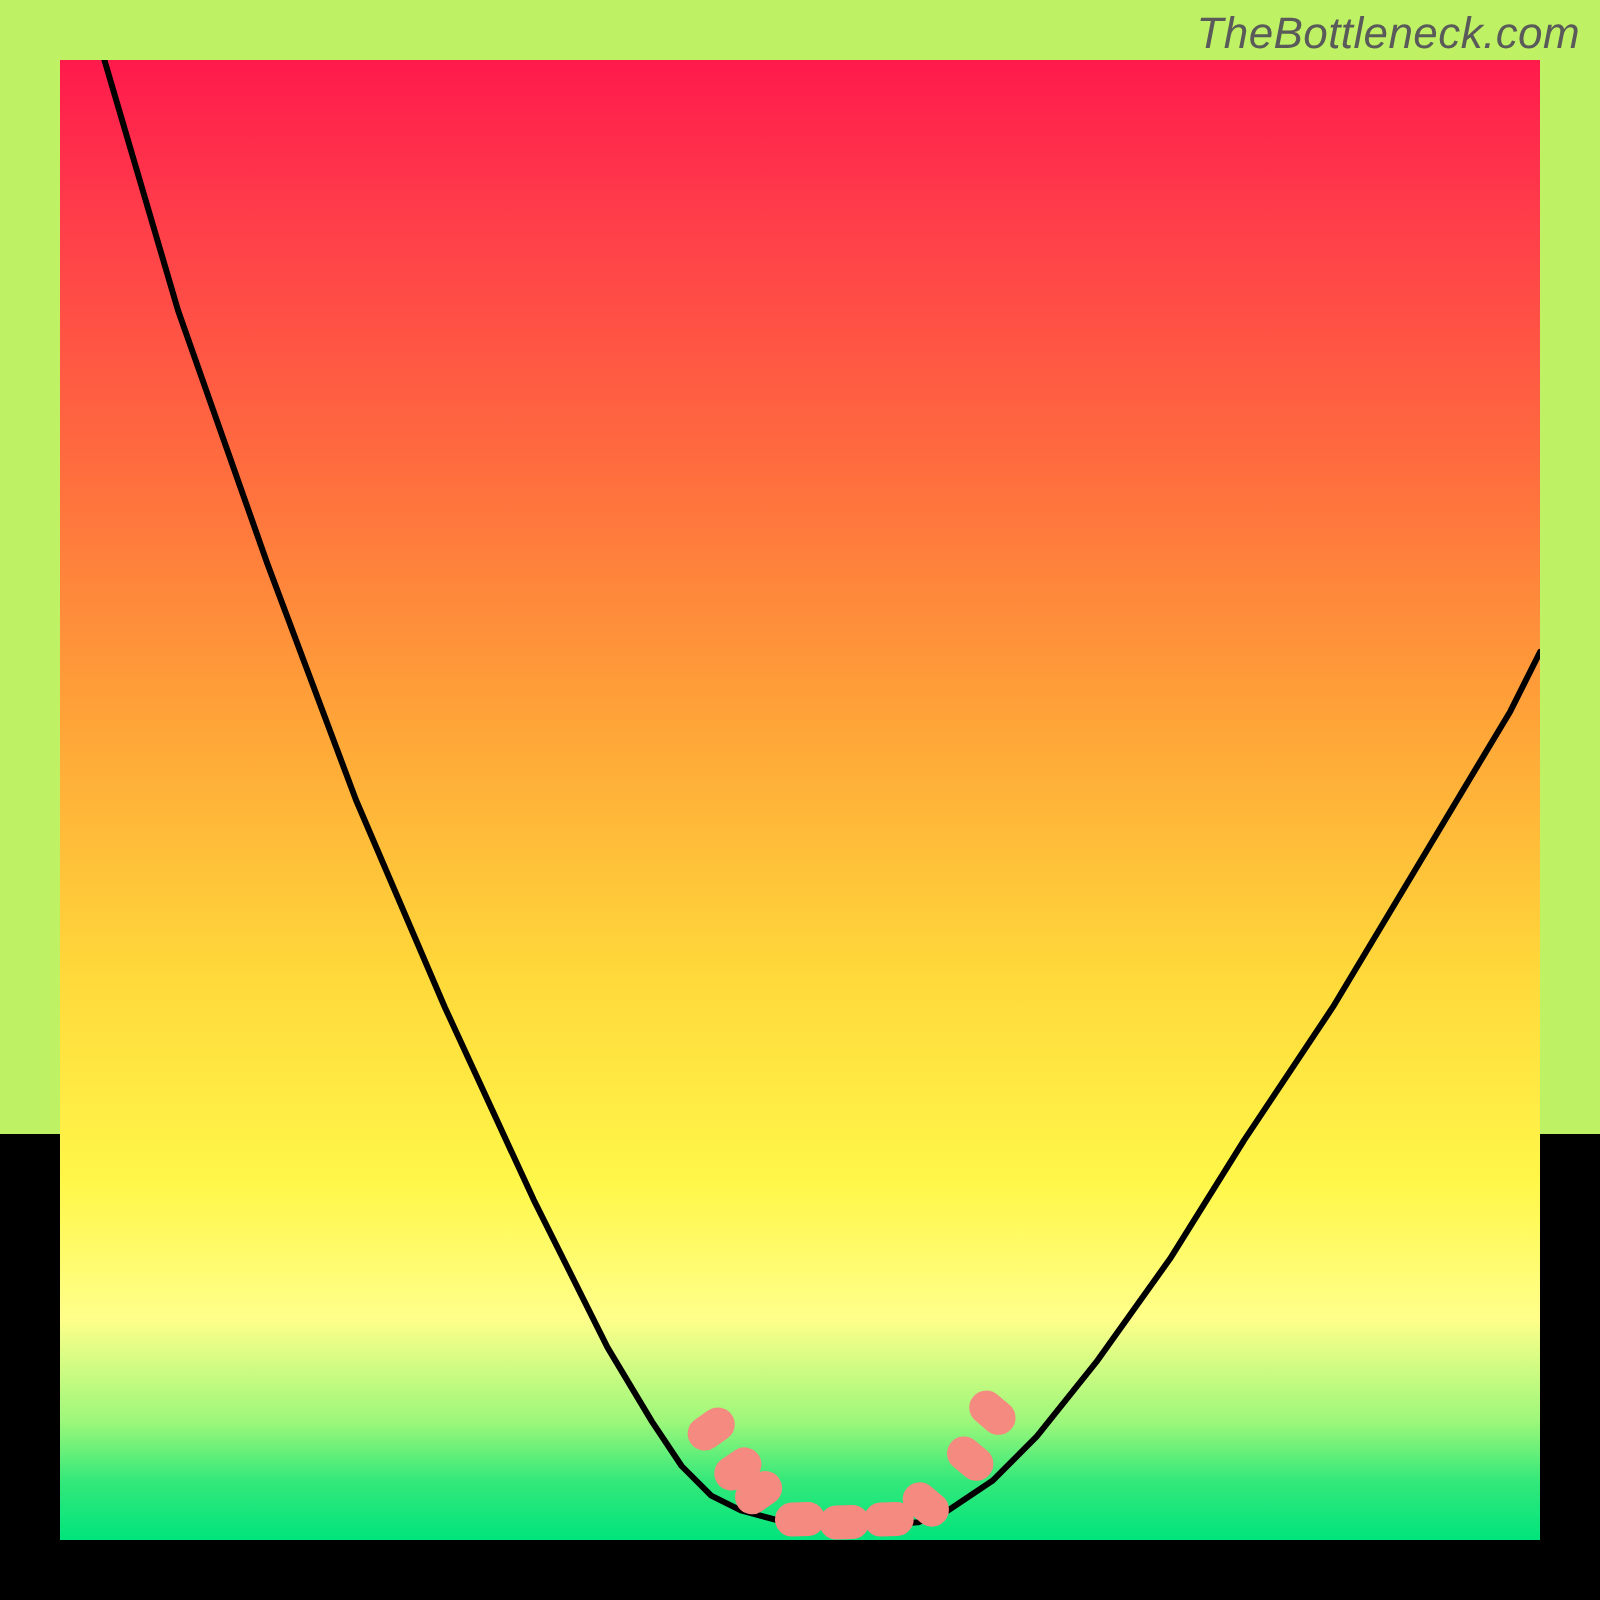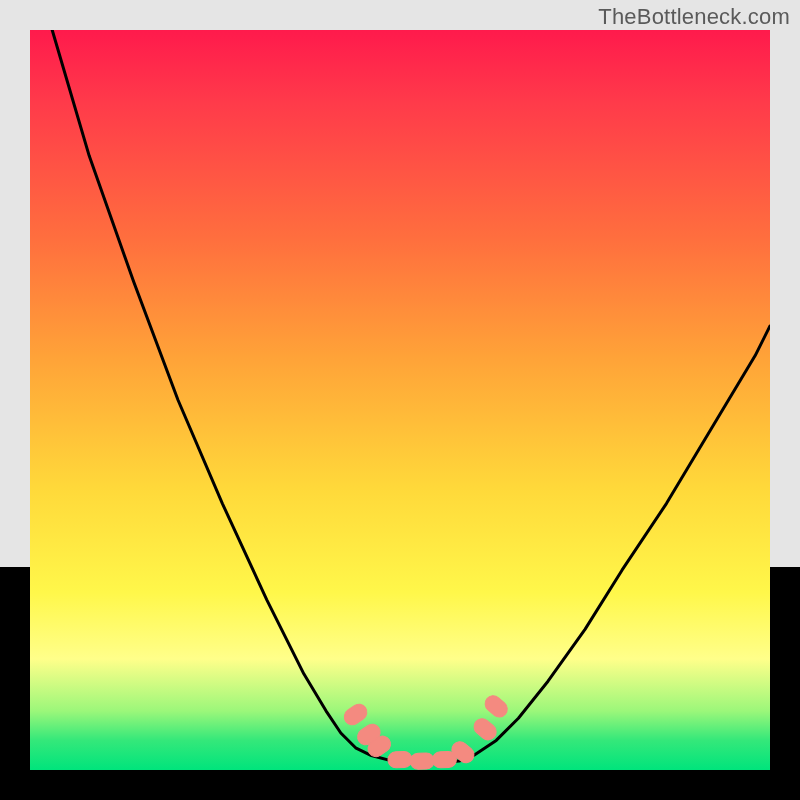--- a/index.html
+++ b/index.html
@@ -10,21 +10,22 @@
     overflow: hidden;
     background: #000;
     font-family: Arial, Helvetica, sans-serif;
   }
   .frame {
     position: absolute;
     top: 0;
     left: 0;
     width: 800px;
     height: 567px;
-    background: #e5e5e5;
+    background: #bef264;
+    font-style: italic;
   }
   .plot {
     position: absolute;
     top: 30px;
     left: 30px;
     width: 740px;
     height: 740px;
     overflow: hidden;
   }
   .gradient {

